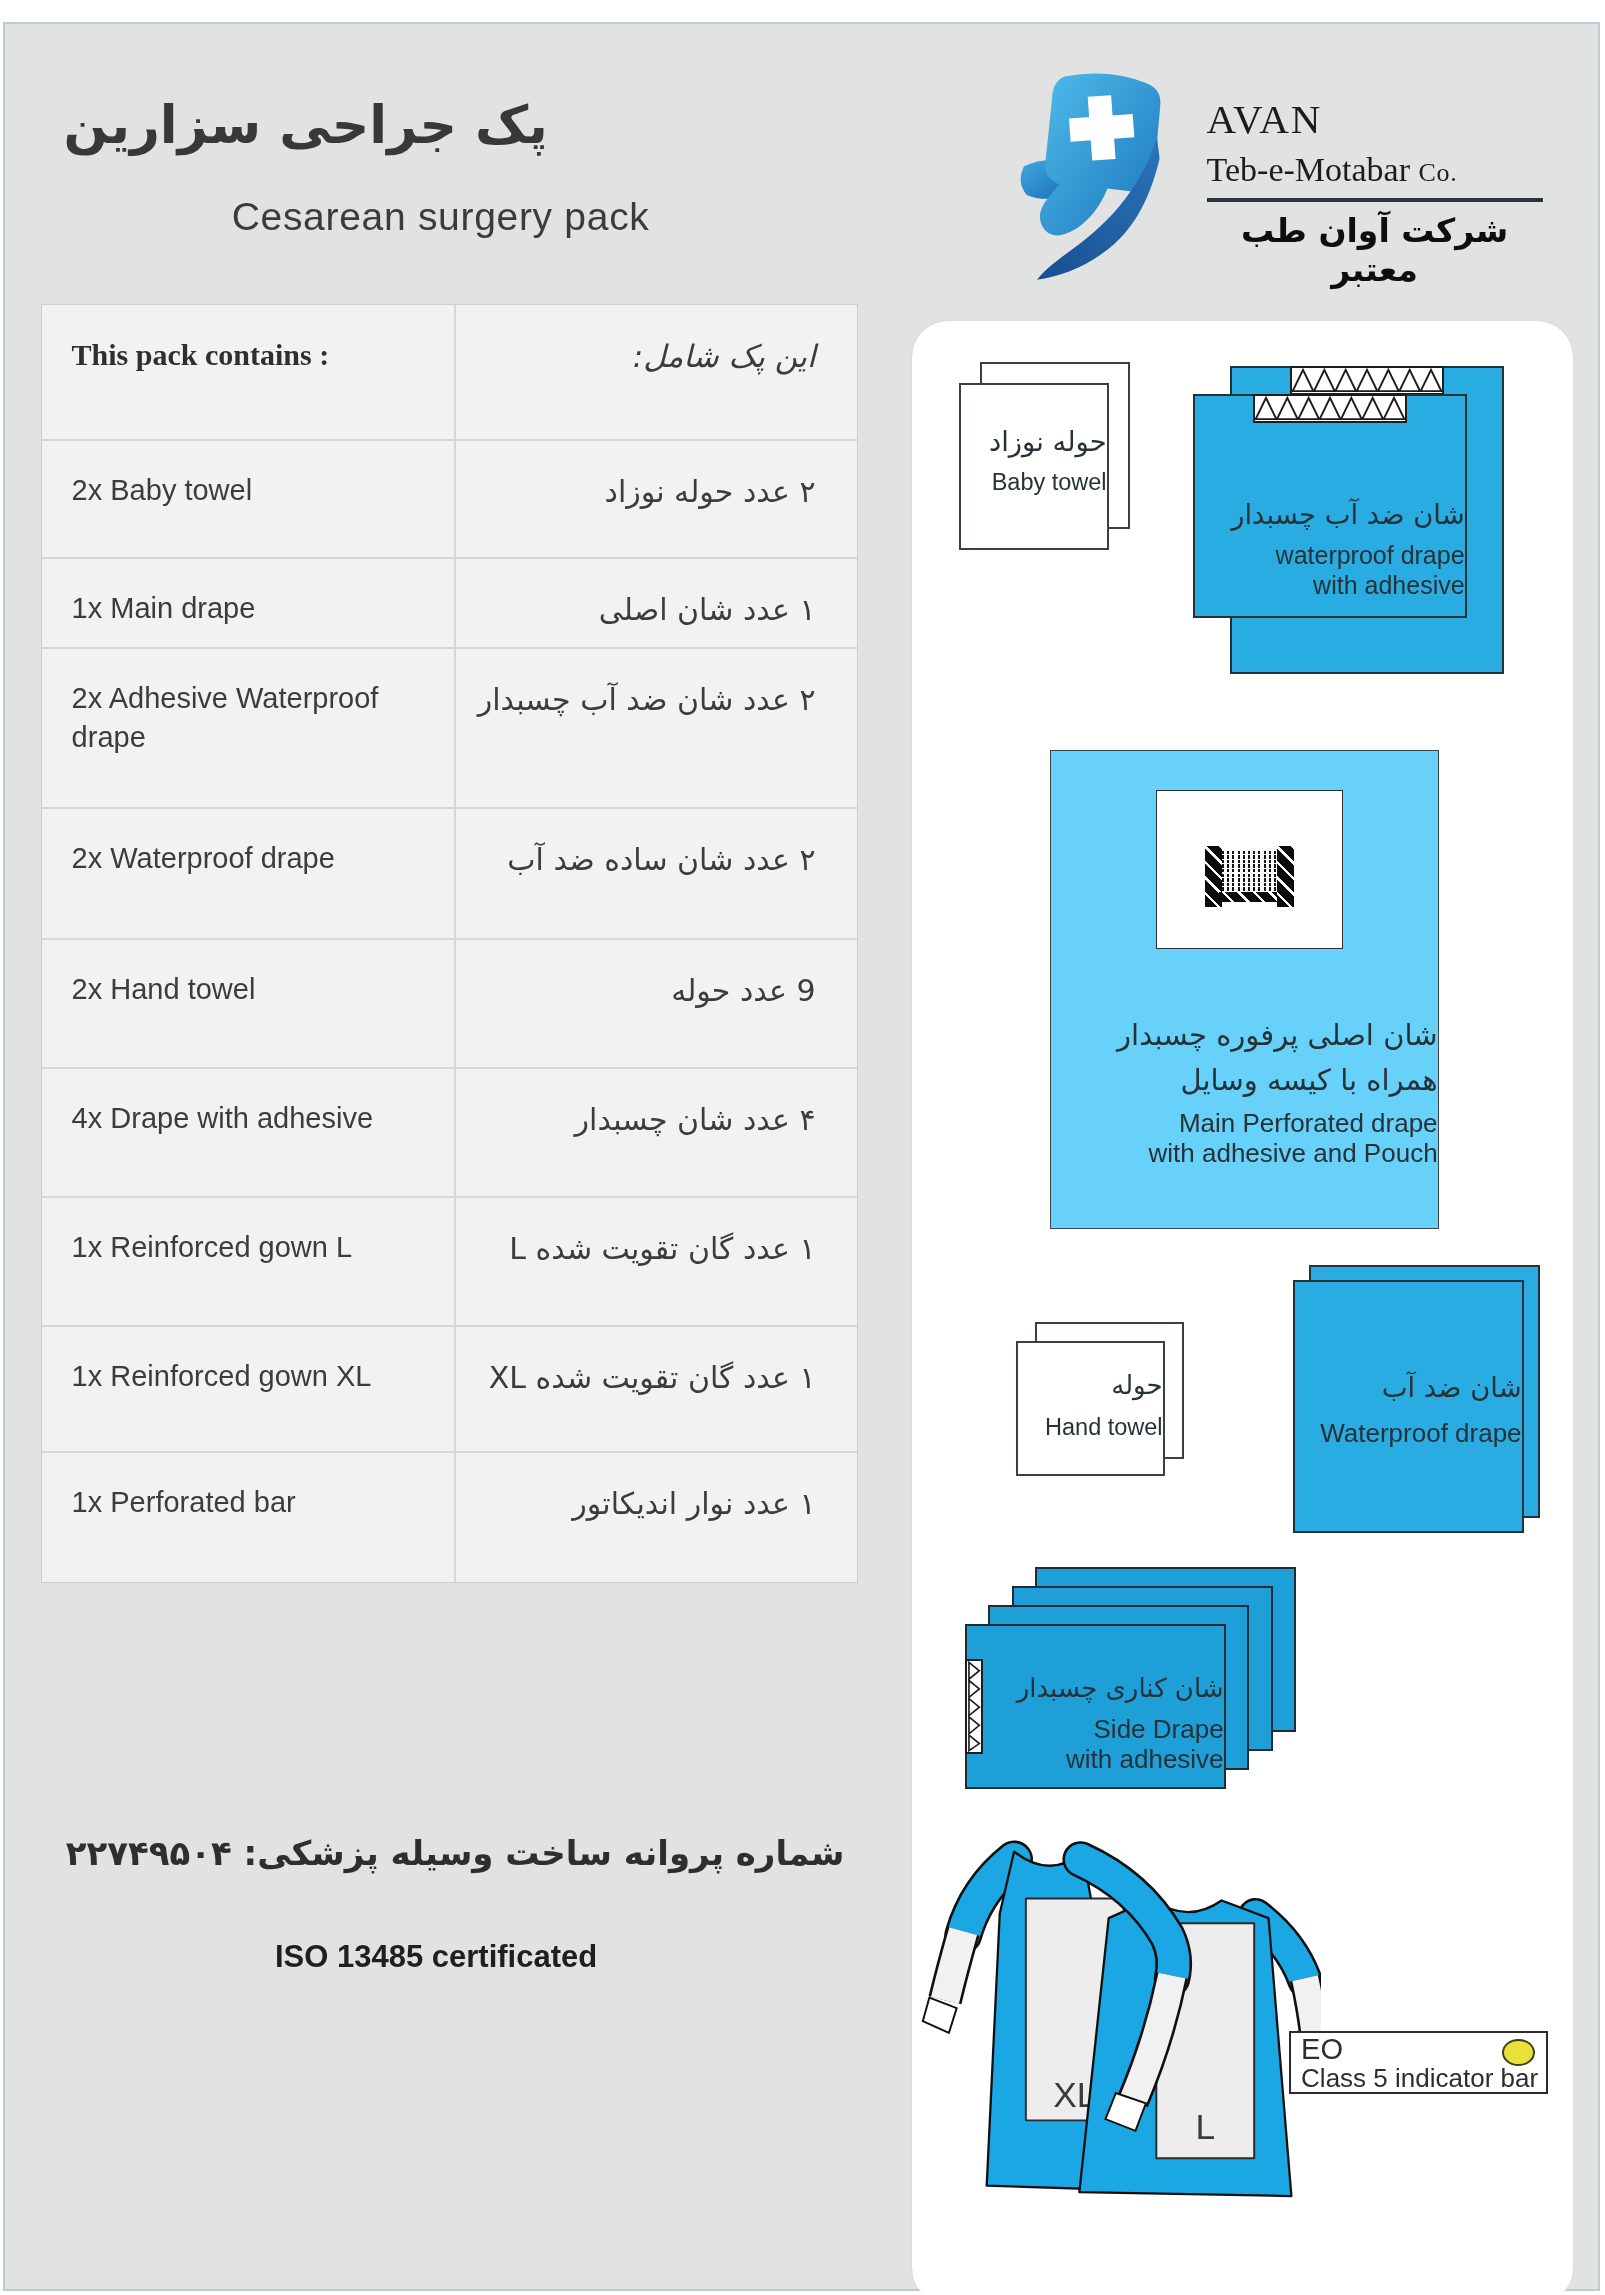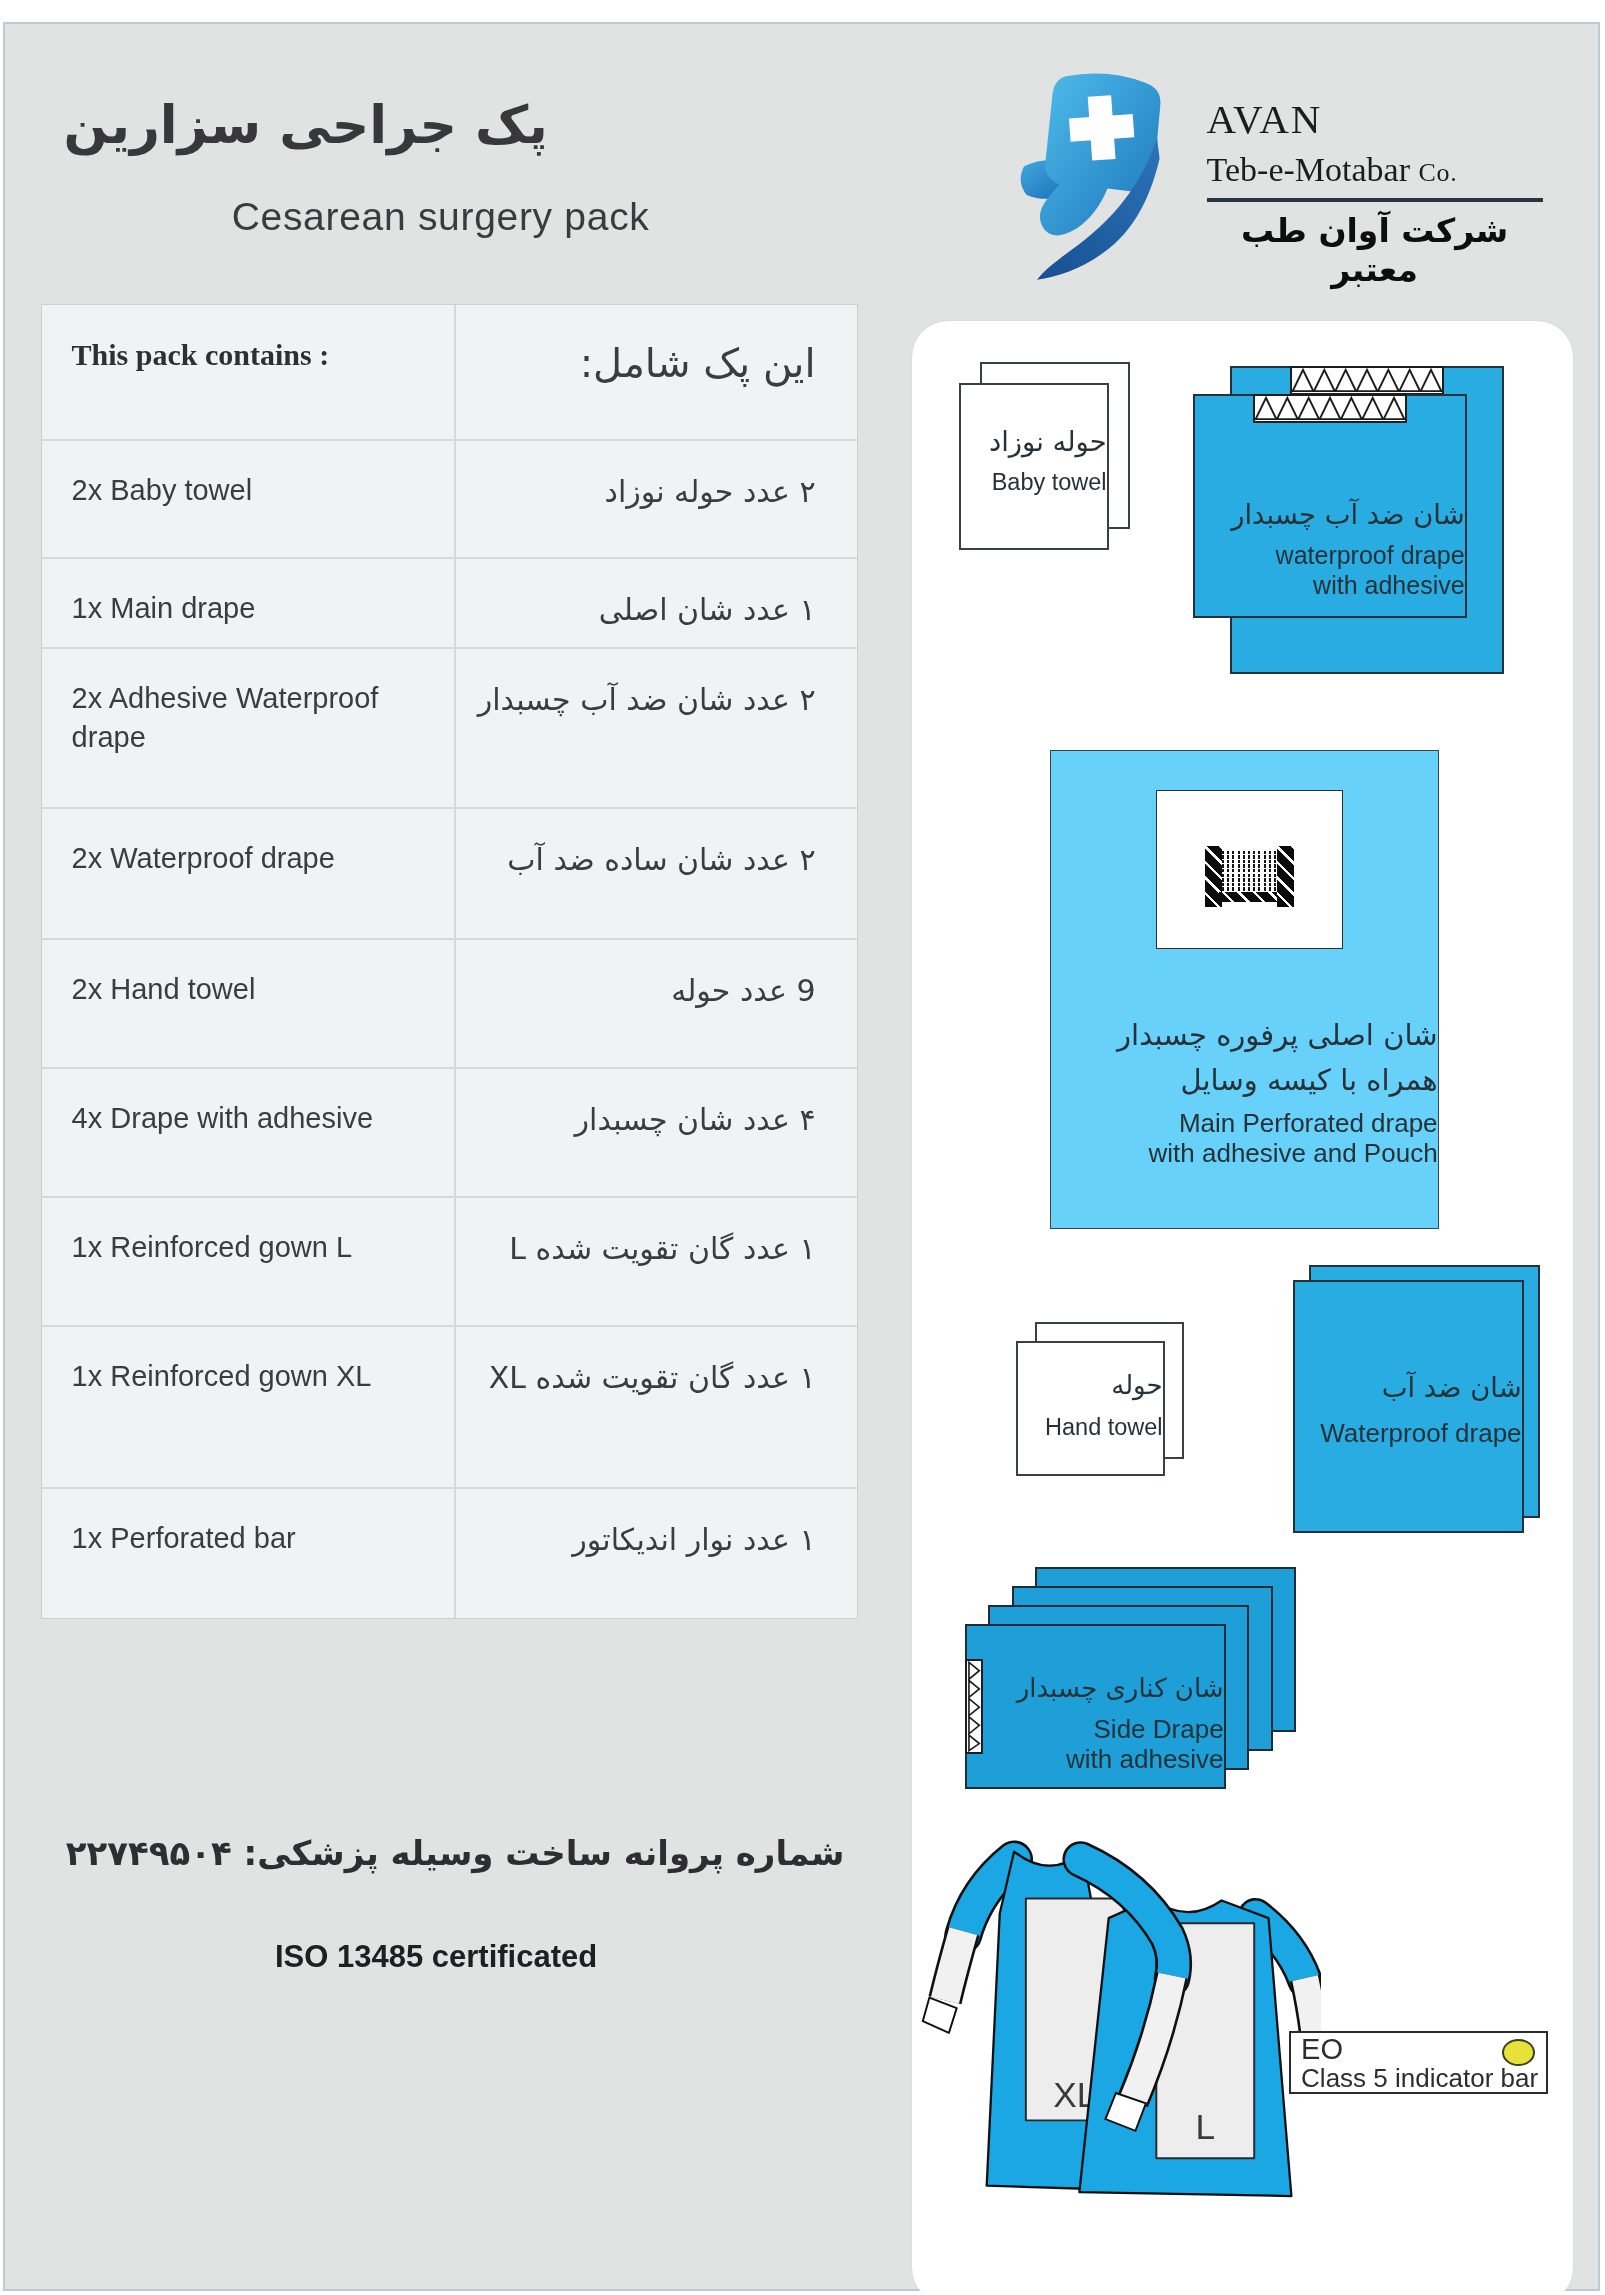--- a/index.html
+++ b/index.html
@@ -49,21 +49,21 @@
     font-size:29px;color:#3c3c3e;line-height:1.35;
   }
   .cell-fa{
     flex:1;box-sizing:border-box;border-left:2px solid #d7d8d9;
     padding:30px 41px 0 15.7px;direction:rtl;text-align:right;
     font-family:"DejaVu Sans",sans-serif;font-size:30px;color:#3c3c3e;line-height:1.4;
   }
   .t-head .cell-en{
     font-family:"Liberation Serif",serif;font-weight:bold;font-size:30px;color:#2f2f31;
   }
-  .t-head .cell-fa{font-size:40px;}
+  .t-head .cell-fa{font-size:31px;font-style:italic;}
   
   .license-fa{
     position:absolute;left:42px;top:1809px;width:817px;text-align:center;
     font-family:"DejaVu Sans",sans-serif;font-weight:bold;font-size:34px;color:#2e2e30;
     direction:rtl;
   }
   .iso-en{
     position:absolute;left:23px;top:1915px;width:817px;text-align:center;
     font-weight:bold;font-size:31px;color:#1f1f21;
   }
@@ -188,21 +188,21 @@
       <div class="cell-fa">9 عدد حوله</div>
     </div>
     <div class="t-row" style="height:129px;">
       <div class="cell-en">4x Drape with adhesive</div>
       <div class="cell-fa">۴ عدد شان چسبدار</div>
     </div>
     <div class="t-row" style="height:129px;">
       <div class="cell-en">1x Reinforced gown L</div>
       <div class="cell-fa">۱ عدد گان تقویت شده L</div>
     </div>
-    <div class="t-row" style="height:162px;">
+    <div class="t-row" style="height:126px;">
       <div class="cell-en">1x Reinforced gown XL</div>
       <div class="cell-fa">۱ عدد گان تقویت شده XL</div>
     </div>
     <div class="t-row" style="height:131px;">
       <div class="cell-en">1x Perforated bar</div>
       <div class="cell-fa">۱ عدد نوار اندیکاتور</div>
     </div>
   </div>
 
   <div class="license-fa">شماره پروانه ساخت وسیله پزشکی: ۲۲۷۴۹۵۰۴</div>

